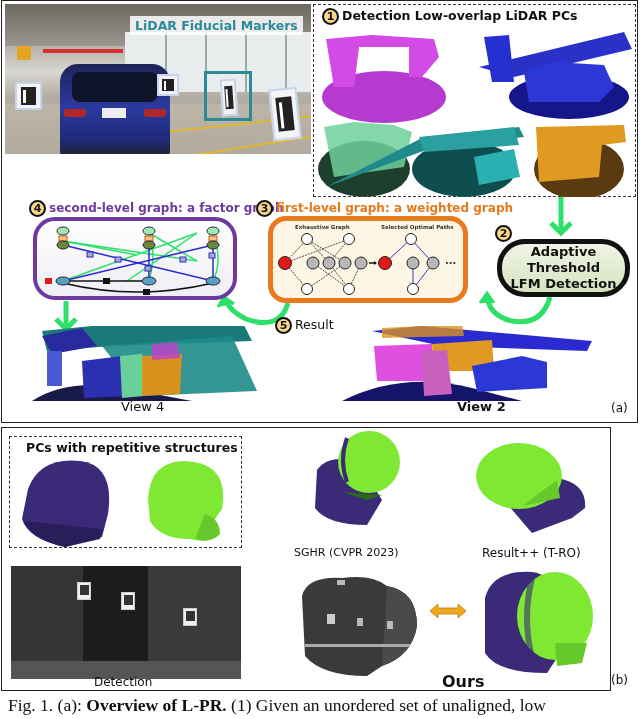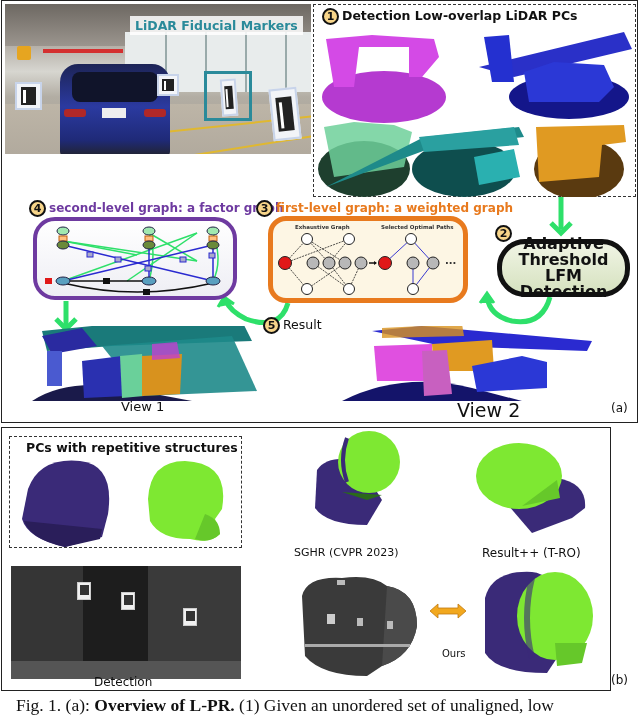--- a/index.html
+++ b/index.html
@@ -41,35 +41,35 @@
   #pcs-title { left: 8px; top: 3px; font-size: 13px; }
   .pc { position: absolute; }
 
   
   #factor-box { left: 31px; top: 216px; width: 204px; height: 83px; border: 4px solid #6e3aa0; border-radius: 22px;
       background: linear-gradient(180deg,#ffffff,#eeeef4); }
   #weighted-box { left: 266px; top: 215px; width: 200px; height: 87px; border: 5px solid #e87a1e; border-radius: 18px;
       background: #fdf6e4; }
   #lfm-box { left: 495px; top: 238px; width: 133px; height: 58px; border: 5px solid #111; border-radius: 28px;
       background: linear-gradient(180deg,#f0f4e4,#d6e2c0); display: flex; align-items: center; justify-content: center; text-align: center; }
-  #lfm-label { font-family: "DejaVu Sans", sans-serif; font-weight: bold; font-size: 16px; line-height: 16px; color: #111; white-space: pre-line; }
+  #lfm-label { font-family: "DejaVu Sans", sans-serif; font-weight: bold; font-size: 13px; line-height: 16px; color: #111; white-space: pre-line; }
 
   .small { font-family: "DejaVu Sans", sans-serif; font-size: 5.5px; font-weight: bold; color: #333; position: absolute; }
 
   
   #rep-box { left: 7px; top: 8px; width: 233px; height: 112px; border: 1.5px dashed #333; }
   #ref-photo { left: 9px; top: 138px; width: 230px; height: 113px; background: #2d2d2d; overflow: hidden; }
   .wall-l { position: absolute; left: 0; top: 0; width: 72px; height: 100%; background: #353535; }
   .door { position: absolute; left: 72px; top: 0; width: 65px; height: 100%; background: #1d1d1d; }
   .wall-r { position: absolute; left: 137px; top: 0; width: 93px; height: 100%; background: #3a3a3a; }
   .ground { position: absolute; left: 0; bottom: 0; width: 100%; height: 18px; background: #555; }
   .tag { position: absolute; width: 14px; height: 18px; background: #f0f0f0; border: 1px solid #ccc; }
   .tag-in { position: absolute; left: 2px; top: 2px; width: 9px; height: 10px; background: #333; }
 
-  .caption { position: absolute; left: 0; top: 695px; width: 540px; font-family: "Liberation Serif", serif; font-size: 17.5px; color: #111; white-space: nowrap; padding-left: 16px; }
+  .caption { position: absolute; left: 0; top: 695px; width: 540px; font-family: "Liberation Serif", serif; font-size: 17.5px; color: #111; white-space: nowrap; padding-left: 8px; }
   .caption b { font-weight: bold; }
 </style>
 </head>
 <body>
 
 <div id="panel-a" class="panel">
 
   <div id="garage-photo" class="abs">
     <div class="ceiling"></div>
     <div class="window-band"></div>
@@ -256,21 +256,21 @@
     </svg>
     <span class="small" style="left:172px;top:34px;font-size:10px;">...</span>
   </div>
 
   <span class="num abs" style="left:493px;top:224px;">2</span>
   <div id="lfm-box" class="abs">
     <span id="lfm-label">Adaptive Threshold
 LFM Detection</span>
   </div>
 
-  <div class="lbl" style="left:261px;top:316px;font-size:12.5px;font-weight:normal;">
+  <div class="lbl" style="left:273px;top:316px;font-size:12.5px;font-weight:normal;">
     <span class="num">5</span><span>Result</span>
   </div>
 
   <svg class="abs" style="left:0;top:325px" width="637" height="75" viewBox="0 0 637 75">
 
     <path d="M30 75 Q60 55 110 60 L190 75 Z" fill="#1a1a4a"></path>
     <path d="M40 5 L90 0 L240 -5 L250 15 L110 20 L45 25 Z" fill="#1a7a7a"></path>
     <path d="M100 20 L230 10 L255 65 L140 70 Z" fill="#1e8a8a" opacity="0.9"></path>
     <path d="M40 10 L80 2 L95 20 L50 28 Z" fill="#2a2aa0"></path>
     <path d="M45 25 L60 25 L60 60 L45 60 Z" fill="#4a5ad0"></path>
@@ -281,22 +281,22 @@
 
     <path d="M340 75 Q400 45 470 62 L520 75 Z" fill="#14146a"></path>
     <path d="M370 5 L420 0 L590 15 L585 25 L440 20 Z" fill="#2a2ad0"></path>
     <path d="M372 20 L430 18 L432 55 L375 55 Z" fill="#e050e0"></path>
     <path d="M430 18 L490 14 L492 45 L432 45 Z" fill="#e09a22"></path>
     <path d="M420 25 L445 24 L450 68 L422 70 Z" fill="#c860c0"></path>
     <path d="M470 40 L520 30 L545 36 L545 62 L475 66 Z" fill="#2b38d6"></path>
     <path d="M380 2 L460 -2 L462 10 L380 12 Z" fill="#d8921e" opacity="0.8"></path>
   </svg>
 
-  <span class="lbl" style="left:119px;top:398px;font-size:13px;font-weight:normal;">View 1</span>
-  <span class="lbl" style="left:455px;top:398px;font-size:19px;font-weight:normal;">View 2</span>
+  <span class="lbl" style="left:119px;top:398px;font-size:13px;font-weight:normal;">View 4</span>
+  <span class="lbl" style="left:455px;top:398px;font-size:13px;font-weight:bold;">View 2</span>
   <span class="lbl" style="left:609px;top:400px;font-size:12px;font-weight:normal;">(a)</span>
 </div>
 
 <div id="panel-b" class="panel">
 
   <div id="rep-box" class="abs">
     <span class="lbl" style="left:16px;top:3px;font-size:12.5px;">PCs with repetitive structures</span>
     <svg class="abs" style="left:0;top:22px" width="230" height="90" viewBox="0 0 230 90">
       <path d="M18 30 Q30 -2 70 2 Q105 6 98 55 L92 78 L55 88 Q18 80 12 60 Z" fill="#3a2a78"></path>
       <path d="M14 62 L92 70 L90 80 L55 88 Q20 80 14 62 Z" fill="#2a1e5a"></path>
@@ -350,17 +350,17 @@
   <svg class="abs" style="left:426px;top:175px" width="40" height="16" viewBox="0 0 40 16">
     <path d="M2 8 L10 1 L10 5 L30 5 L30 1 L38 8 L30 15 L30 11 L10 11 L10 15 Z" fill="#f2a81e" stroke="#c07a10" stroke-width="0.8"></path>
   </svg>
 
   <svg class="abs" style="left:475px;top:140px" width="120" height="110" viewBox="0 0 120 110">
     <path d="M8 30 Q15 2 55 4 Q75 6 80 30 L80 90 L70 105 Q20 105 8 85 Z" fill="#3a2a78"></path>
     <ellipse cx="78" cy="48" rx="38" ry="44" fill="#7ee832"></ellipse>
     <path d="M78 75 L110 75 L105 95 L80 98 Z" fill="#66c82a"></path>
     <path d="M55 10 Q45 50 55 90" stroke="#3a2a78" stroke-width="6" fill="none" opacity="0.6"></path>
   </svg>
-  <span class="lbl" style="left:440px;top:220px;font-size:10px;font-weight:normal;">Ours</span>
+  <span class="lbl" style="left:440px;top:244px;font-size:16px;font-weight:bold;">Ours</span>
   <span class="lbl" style="left:609px;top:245px;font-size:12px;font-weight:normal;">(b)</span>
 </div>
 
 <div class="caption"><span>Fig. 1.  (a): </span><b>Overview of L-PR.</b><span> (1) Given an unordered set of unaligned, low</span></div>
 
 </body></html>

